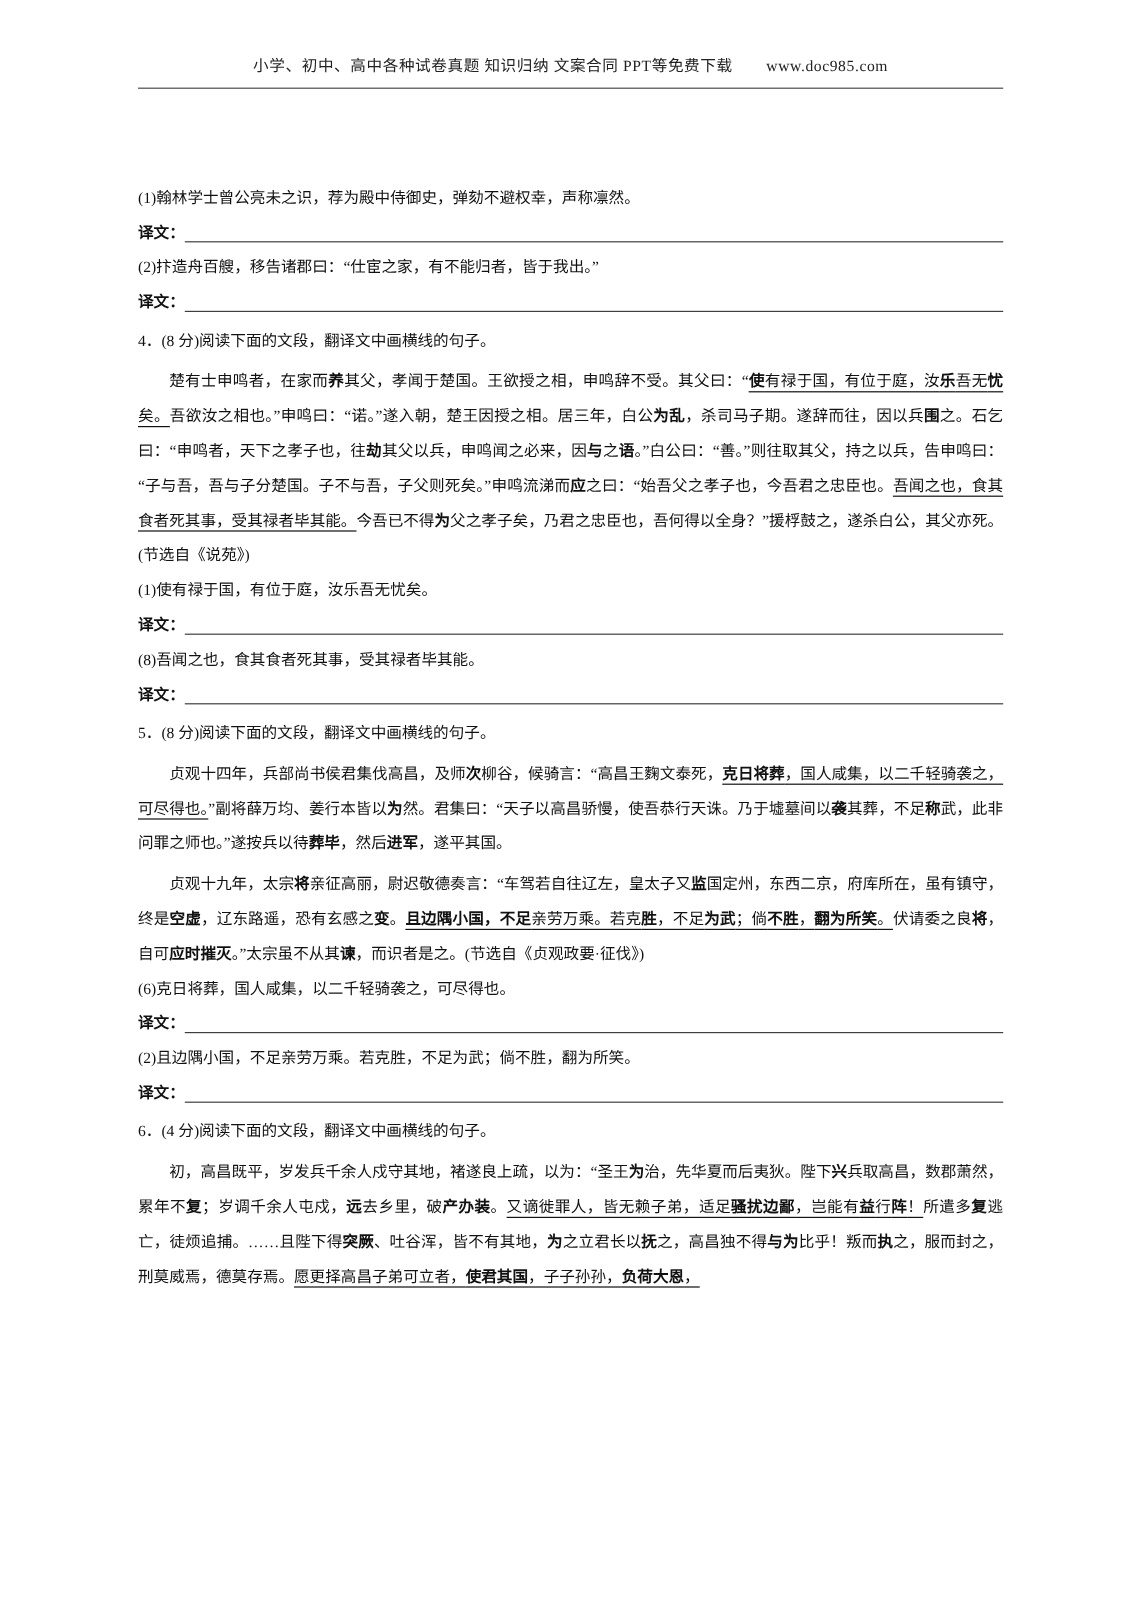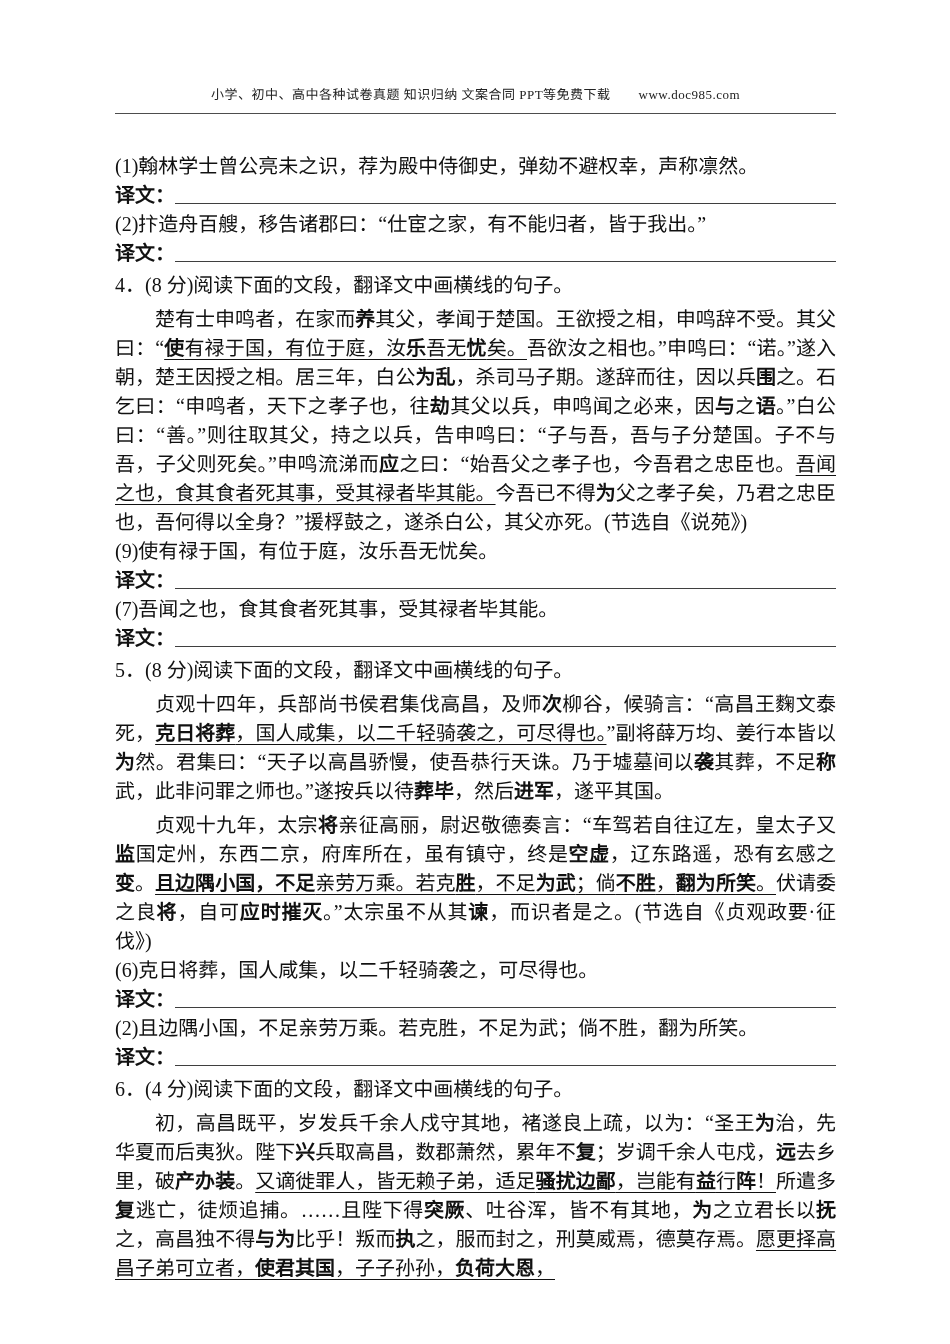--- a/index.html
+++ b/index.html
@@ -2,29 +2,29 @@
 <html lang="zh-CN"><head>
 <meta charset="utf-8">
 <style>
   * { margin:0; padding:0; box-sizing:border-box; }
   html,body { background:#ffffff; }
   body {
     width:950px; height:1344px; position:relative; overflow:hidden;
     font-family:"Liberation Serif","DejaVu Serif",serif;
     color:#111111;
   }
-  .page { width:950px; height:1344px; padding:84px 114px 0 115px; }
+  .page { width:950px; height:1344px; padding:44px 114px 0 115px; }
   .header {
     display:flex; justify-content:center; align-items:baseline; gap:28px;
     font-size:13px; color:#222; letter-spacing:0.5px; white-space:nowrap;
   }
   .rule { margin-top:10px; border-bottom:1.6px solid #4d4d4d; height:0; }
   .content {
-    margin-top:38px;
-    font-size:20px; line-height:29px;
+    margin-top:76px;
+    font-size:13px; line-height:29px;
     text-align:justify;
   }
   p.para { margin:0; }
   p.indent { text-indent:2em; }
   p.question { margin-top:3px;font-family:Liberation Serif, serif; }
   p.passage { margin-top:5px; }
   .b { font-weight:bold; }
   .u { text-decoration:underline; text-underline-offset:4px; text-decoration-thickness:1px; }
   .blankline { display:flex; line-height:29px;font-weight:bold; }
   .blankline .lbl { white-space:nowrap; }
@@ -45,26 +45,26 @@
         <span class="lbl">译文：</span>
         <span class="line"></span>
       </div>
       <p class="para item"><span>(2)抃造舟百艘，移告诸郡曰：“仕宦之家，有不能归者，皆于我出。”</span></p>
       <div class="blankline">
         <span class="lbl">译文：</span>
         <span class="line"></span>
       </div>
       <p class="para question"><span>4．(8 分)阅读下面的文段，翻译文中画横线的句子。</span></p>
       <p class="para passage indent"><span>楚有士申鸣者，在家而</span><span class="b">养</span><span>其父，孝闻于楚国。王欲授之相，申鸣辞不受。其父曰：“</span><span class="b u">使</span><span class="u">有禄于国，有位于庭，汝</span><span class="b u">乐</span><span class="u">吾无</span><span class="b u">忧</span><span class="u">矣。</span><span>吾欲汝之相也。”申鸣曰：“诺。”遂入朝，楚王因授之相。居三年，白公</span><span class="b">为乱</span><span>，杀司马子期。遂辞而往，因以兵</span><span class="b">围</span><span>之。石乞曰：“申鸣者，天下之孝子也，往</span><span class="b">劫</span><span>其父以兵，申鸣闻之必来，因</span><span class="b">与</span><span>之</span><span class="b">语</span><span>。”白公曰：“善。”则往取其父，持之以兵，告申鸣曰：“子与吾，吾与子分楚国。子不与吾，子父则死矣。”申鸣流涕而</span><span class="b">应</span><span>之曰：“始吾父之孝子也，今吾君之忠臣也。</span><span class="u">吾闻之也，食其食者死其事，受其禄者毕其能。</span><span>今吾已不得</span><span class="b">为</span><span>父之孝子矣，乃君之忠臣也，吾何得以全身？”援桴鼓之，遂杀白公，其父亦死。(节选自《说苑》)</span></p>
-      <p class="para item"><span>(9)使有禄于国，有位于庭，汝乐吾无忧矣。</span></p>
+      <p class="para item"><span>(1)使有禄于国，有位于庭，汝乐吾无忧矣。</span></p>
       <div class="blankline">
         <span class="lbl">译文：</span>
         <span class="line"></span>
       </div>
-      <p class="para item"><span>(7)吾闻之也，食其食者死其事，受其禄者毕其能。</span></p>
+      <p class="para item"><span>(8)吾闻之也，食其食者死其事，受其禄者毕其能。</span></p>
       <div class="blankline">
         <span class="lbl">译文：</span>
         <span class="line"></span>
       </div>
       <p class="para question"><span>5．(8 分)阅读下面的文段，翻译文中画横线的句子。</span></p>
       <p class="para passage indent"><span>贞观十四年，兵部尚书侯君集伐高昌，及师</span><span class="b">次</span><span>柳谷，候骑言：“高昌王麴文泰死，</span><span class="b u">克日将葬</span><span class="u">，国人咸集，以二千轻骑袭之，可尽得也。</span><span>”副将薛万均、姜行本皆以</span><span class="b">为</span><span>然。君集曰：“天子以高昌骄慢，使吾恭行天诛。乃于墟墓间以</span><span class="b">袭</span><span>其葬，不足</span><span class="b">称</span><span>武，此非问罪之师也。”遂按兵以待</span><span class="b">葬毕</span><span>，然后</span><span class="b">进军</span><span>，遂平其国。</span></p>
       <p class="para passage indent"><span>贞观十九年，太宗</span><span class="b">将</span><span>亲征高丽，尉迟敬德奏言：“车驾若自往辽左，皇太子又</span><span class="b">监</span><span>国定州，东西二京，府库所在，虽有镇守，终是</span><span class="b">空虚</span><span>，辽东路遥，恐有玄感之</span><span class="b">变</span><span>。</span><span class="b u">且边隅小国，不足</span><span class="u">亲劳万乘。若克</span><span class="b u">胜</span><span class="u">，不足</span><span class="b u">为武</span><span class="u">；倘</span><span class="b u">不胜</span><span class="u">，</span><span class="b u">翻为所笑</span><span class="u">。</span><span>伏请委之良</span><span class="b">将</span><span>，自可</span><span class="b">应时摧灭</span><span>。”太宗虽不从其</span><span class="b">谏</span><span>，而识者是之。(节选自《贞观政要·征伐》)</span></p>
       <p class="para item"><span>(6)克日将葬，国人咸集，以二千轻骑袭之，可尽得也。</span></p>
       <div class="blankline">
         <span class="lbl">译文：</span>

